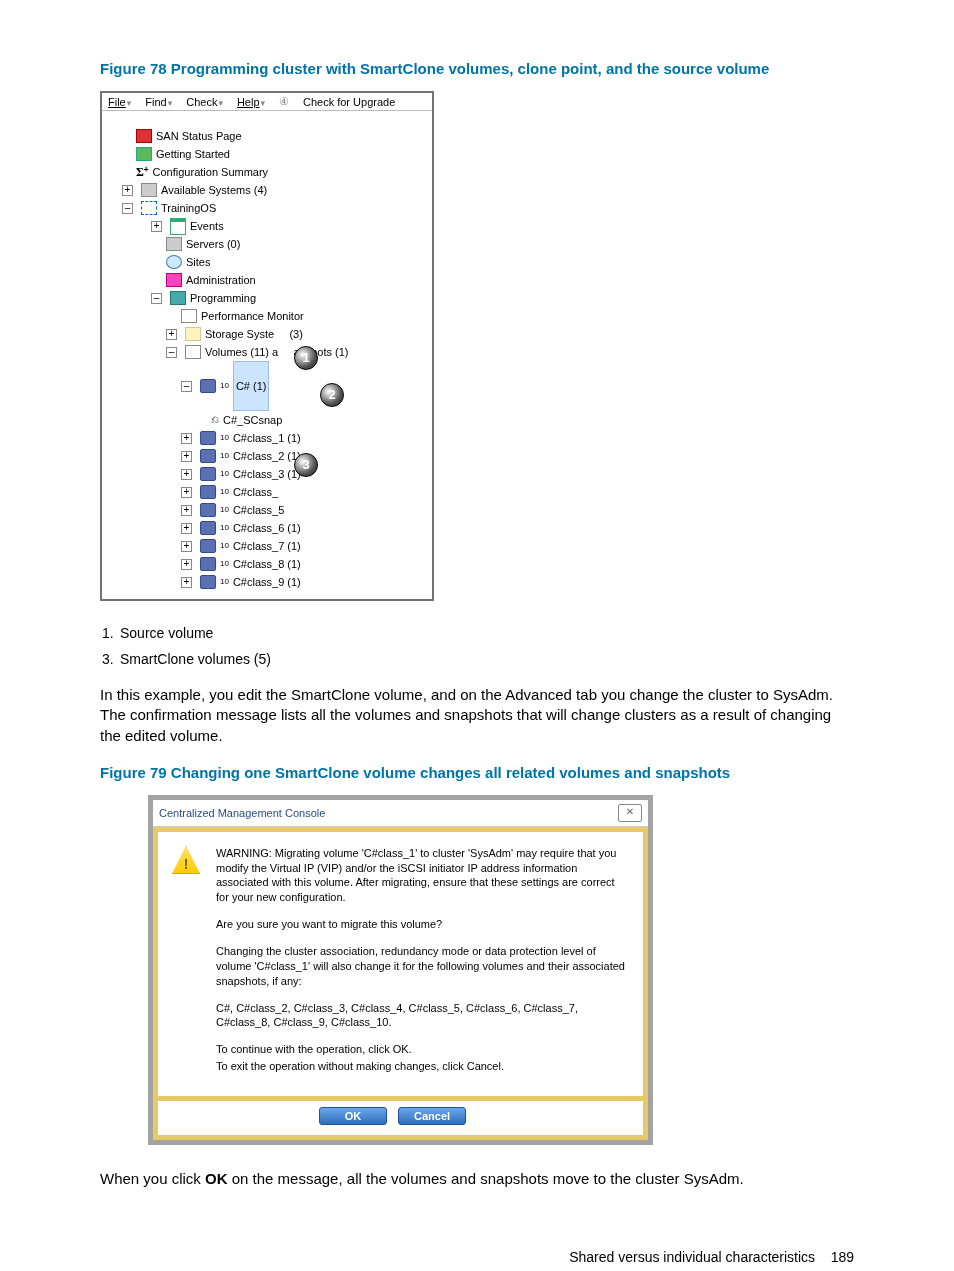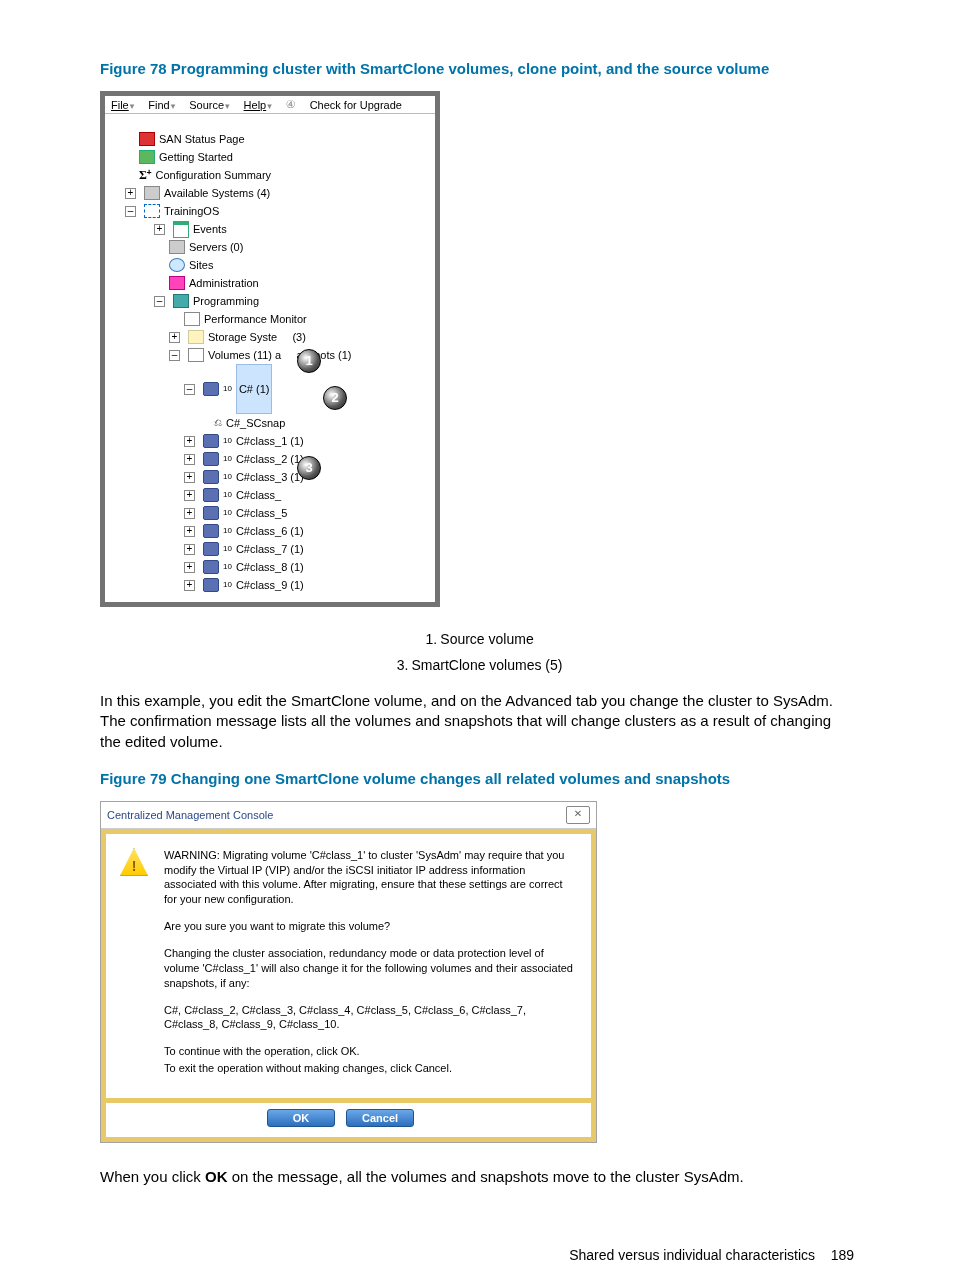--- a/index.html
+++ b/index.html
@@ -13,21 +13,21 @@
     box-sizing: border-box;
   }
   .fig-title {
     color: #0073a8;
     font-size: 15px;
     font-weight: bold;
     margin-bottom: 14px;
   }
   
   .fig78 {
-    border: 5px solid #737373;
+    border: 2px solid #737373;
     width: 330px;
     background: #fff;
     font-family: Tahoma, Arial, sans-serif;
     font-size: 11px;
     position: relative;
     margin-bottom: 24px;
   }
   .menubar {
     display: flex;
     align-items: center;
@@ -76,31 +76,32 @@
   .selected { background:#cde4ff; border:1px solid #99bce8; padding:15px 2px;}
   
   .callout {
     position:absolute; width:22px; height:22px; border-radius:50%;
     background: radial-gradient(circle at 35% 35%, #fff, #555 60%, #222 100%);
     color:#fff; font-weight:bold; font-size:13px; text-align:center; line-height:22px;
     border:1px solid #000;
   }
   
   .legend-list { margin: 0 0 18px 0; padding-left: 2px; font-size:14px;}
-  .legend-list li { margin: 4px 0 10px 0; list-style: none; text-align: center;}
+  .legend-list li { margin: 4px 0 10px 0; list-style: none;}
   .legend-list li .num { display:inline-block; width:18px;}
   .body-text { font-size:15px; line-height:1.35; margin-bottom:18px;}
   
   .fig79 {
     width: 495px;
-    border: 1px solid #a3a3a3;
+    border: 5px solid #a3a3a3;
     background: #fff;
     font-family: Tahoma, Arial, sans-serif;
     font-size: 11px;
     margin-bottom: 24px;
+    margin-left: 48px;
   }
   .fig79 .titlebar {
     display:flex; justify-content:space-between; align-items:center;
     background:#fff; padding:4px 6px; border-bottom:1px solid #ccc;
     color:#2a4a8a;
   }
   .fig79 .closebtn {
     width:22px; height:16px; border:1px solid #888; border-radius:2px;
     text-align:center; font-size:10px; line-height:14px; color:#666;
   }
@@ -139,21 +140,21 @@
 </style>
 </head>
 <body>
 
 <div class="fig-title">Figure 78 Programming cluster with SmartClone volumes, clone point, and the source volume</div>
 
 <div class="fig78">
   <div class="menubar">
     <span><u>File</u><span class="arrow">▾</span></span>
     <span><span>Find</span><span class="arrow">▾</span></span>
-    <span><span>Source</span><span class="arrow">▾</span></span>
+    <span><span>Check</span><span class="arrow">▾</span></span>
     <span><u>Help</u><span class="arrow">▾</span></span>
     <span style="color:#888;">④</span>
     <span>Check for Upgrade</span>
   </div>
   <div class="tree">
     <div class="node ind1">
         <span class="ico ico-house"></span>
         <span>SAN Status Page</span>
       </div>
     <div class="node ind1">

